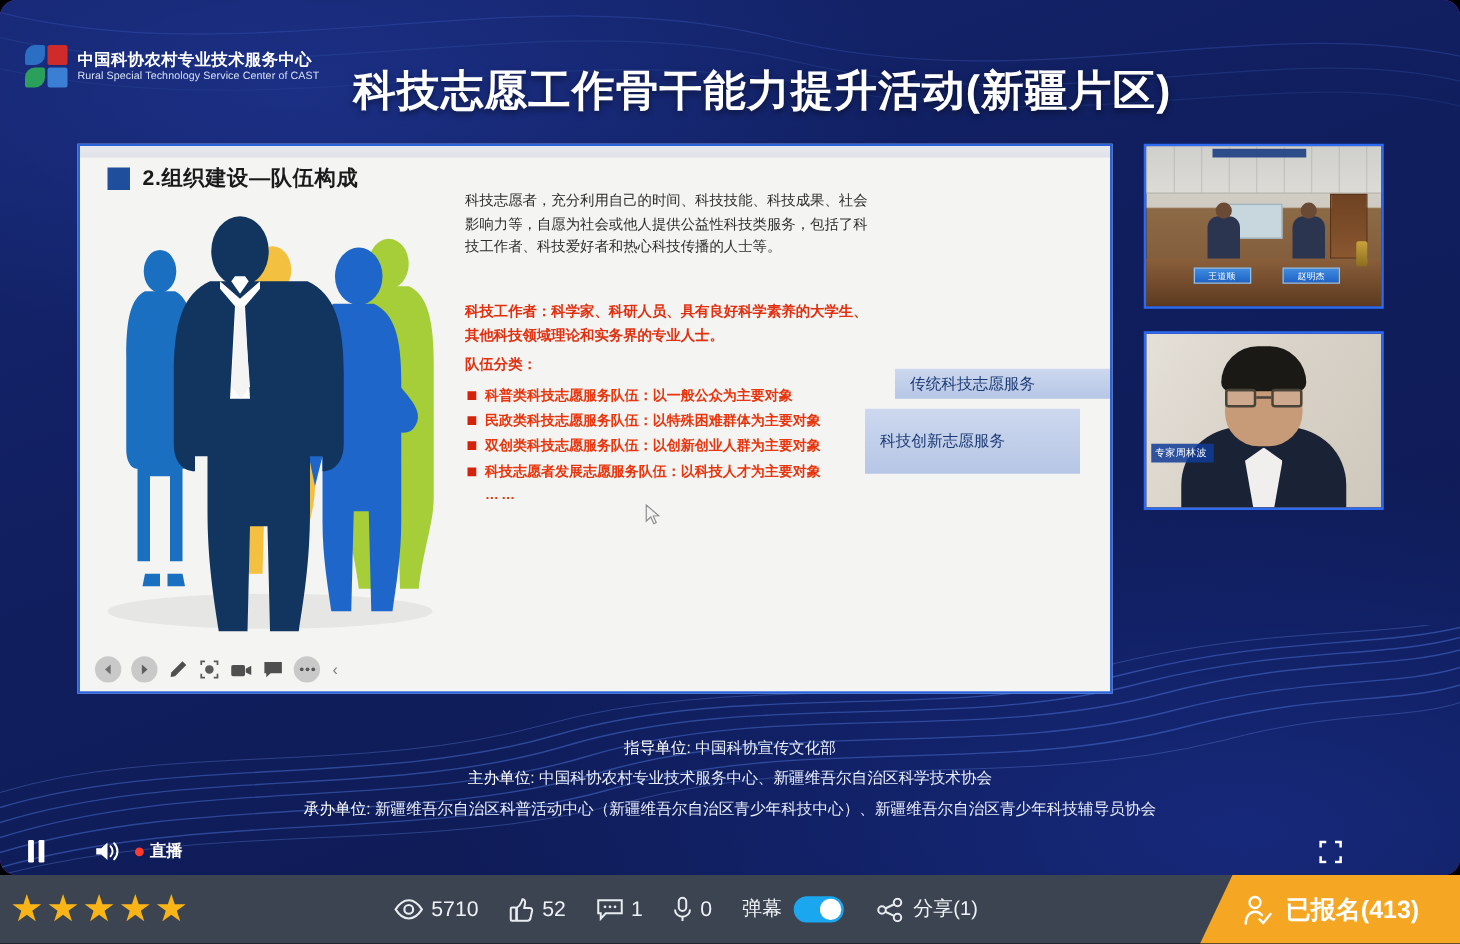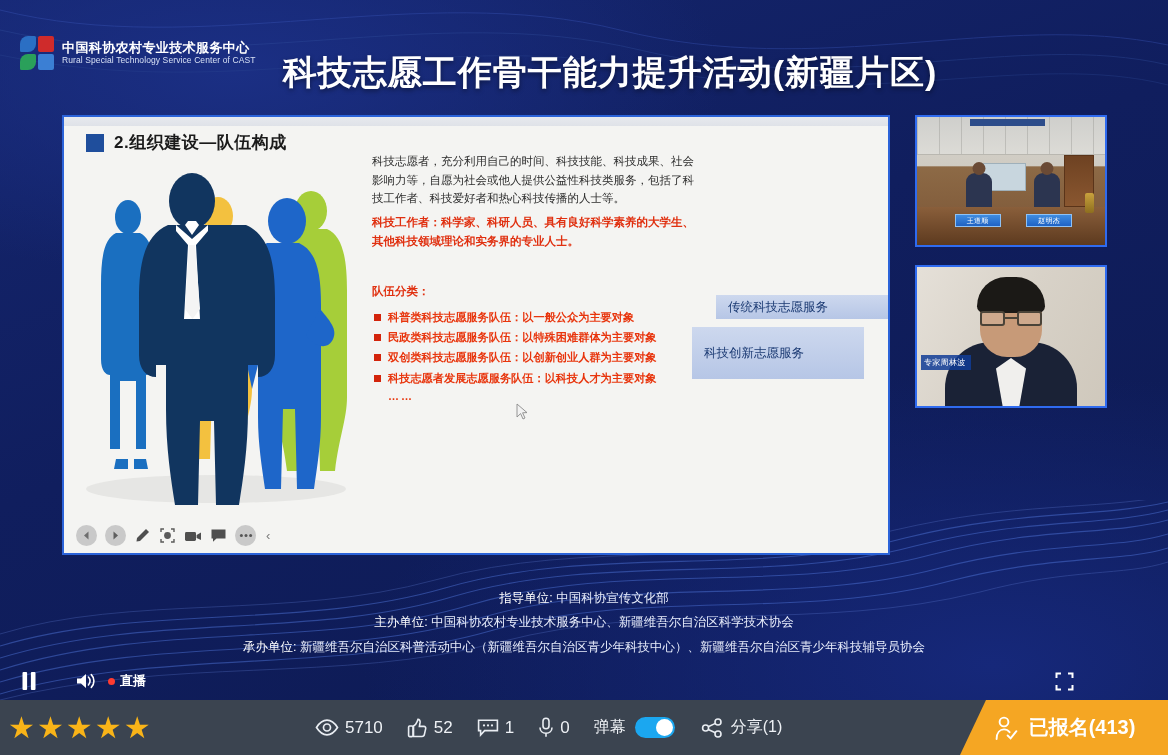--- a/index.html
+++ b/index.html
@@ -9,20 +9,21 @@
     font-family: "Liberation Sans", "DejaVu Sans", sans-serif;
     overflow: hidden;
   }
   #app { position: relative; width: 1168px; height: 755px; background: #000; }
 
   
   .stage {
     position: absolute; left: 0; top: 0; width: 1168px; height: 700px;
     background: #a21caf;
     overflow: hidden;
+    border-radius: 13px;
   }
   .stage-bg {
     position: absolute; inset: 0;
     background:
       radial-gradient(ellipse 700px 300px at 20% 10%, #1b2f84 0%, rgba(17,36,112,0) 70%),
       radial-gradient(ellipse 900px 420px at 85% 95%, #16287a 0%, rgba(14,30,100,0) 70%),
       linear-gradient(160deg, #15266f 0%, #101e5e 45%, #0d1a52 100%);
   }
   .wave-svg { position: absolute; left: 0; bottom: 0; width: 1168px; height: 200px; opacity: .65; }
   .wave-svg-top { position: absolute; left: 0; top: 0; width: 1168px; height: 140px; opacity: .35; }
@@ -83,21 +84,21 @@
 
   
   .people { position: absolute; left: 12px; top: 42px; width: 300px; height: 360px; }
 
   
   .body-text {
     position: absolute; left: 308px; top: 35px; width: 330px;
     font-size: 11.5px; line-height: 1.62; color: #2d2d2d;
   }
   .red-block {
-    position: absolute; left: 308px; top: 96px; width: 330px;
+    position: absolute; left: 308px; top: 124px; width: 330px;
     font-size: 11.5px; line-height: 1.62; color: #e03010; font-weight: bold;
   }
   .red-label {
     position: absolute; left: 308px; top: 167px;
     font-size: 11.5px; color: #e03010; font-weight: bold;
   }
   .bullets {
     position: absolute; left: 310px; top: 192px; width: 340px;
   }
   .bullet-row {

